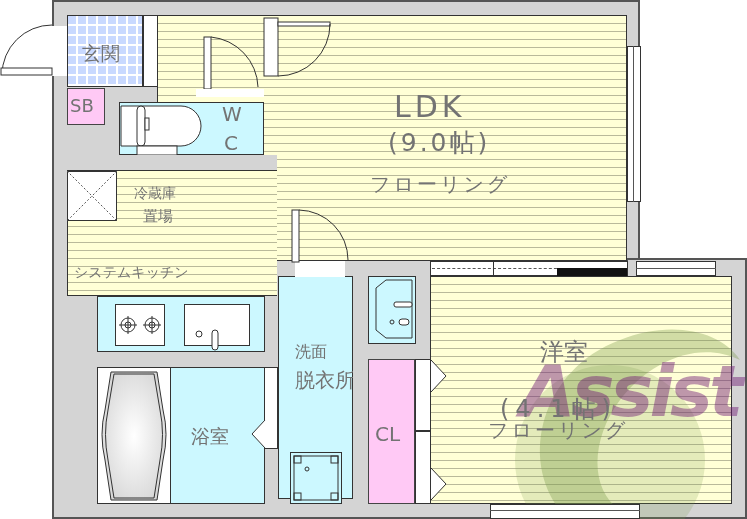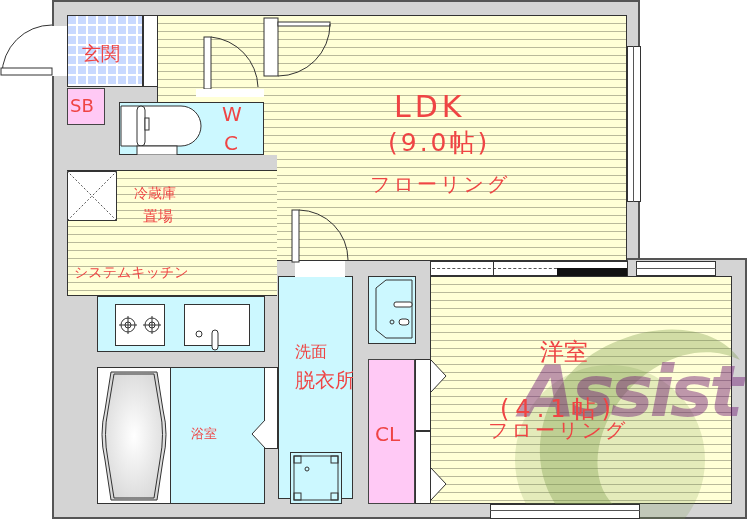--- a/index.html
+++ b/index.html
@@ -13,21 +13,21 @@
   }
   .floor-tile {
     background-color:#c9d9ff;
     background-image:
       repeating-linear-gradient(to right, transparent 0 8px, #ffffff 8px 10px),
       repeating-linear-gradient(to bottom, transparent 0 8px, #ffffff 8px 10px);
   }
   .wet { background:#ccf8ff; border:1px solid #333; }
   .pink { background:#ffc9f5; border:1px solid #444; }
   .white { background:#ffffff; border:1px solid #333; }
-  .label { position:absolute; white-space:nowrap; color:#ef4444; line-height:1; }
+  .label { position:absolute; white-space:nowrap; color:#737373; line-height:1; }
   svg { position:absolute; overflow:visible; }
 </style>
 </head>
 <body>
 
 <div class="abs wall" style="left:52px;top:0;width:588px;height:519px;border:2px solid #555;"></div>
 <div class="abs wall" style="left:626px;top:258px;width:121px;height:261px;border:2px solid #555;"></div>
 
 <div class="abs floor-wood" style="left:157px;top:15px;width:470px;height:246px;"></div>
 <div class="abs floor-wood" style="left:67px;top:170px;width:210px;height:126px;border-right:none;"></div>
@@ -136,21 +136,21 @@
 <svg style="left:97px;top:370px;" width="74" height="134">
   <defs>
       <radialGradient id="tubg" cx="50%" cy="50%" r="60%">
         <stop offset="0%" stop-color="#ffffff"></stop>
         <stop offset="100%" stop-color="#d6d6d6"></stop>
       </radialGradient>
     </defs>
   <path d="M14 2 H60 L66 40 Q72 64 66 90 L60 130 H14 L8 90 Q2 64 8 40 Z" fill="url(#tubg)" stroke="#333"></path>
   <path d="M17 4 H57 L63 40 Q68 64 63 90 L57 128 H17 L11 90 Q6 64 11 40 Z" fill="none" stroke="#333"></path>
 </svg>
-<div class="label" style="left:191px;top:427px;font-size:13px;">浴室</div>
+<div class="label" style="left:191px;top:427px;font-size:19px;">浴室</div>
 <div class="abs white" style="left:264px;top:367px;width:14px;height:82px;"></div>
 <svg style="left:250px;top:420px;" width="16" height="28">
   <path d="M15 0 L2 14 L15 28" fill="#fff" stroke="#333"></path>
 </svg>
 
 <div class="abs wall" style="left:353px;top:344px;width:15px;height:160px;border:none;"></div>
 
 <div class="abs pink" style="left:368px;top:359px;width:47px;height:145px;"></div>
 <div class="label" style="left:375px;top:424px;font-size:20px;">CL</div>
 <div class="abs white" style="left:415px;top:359px;width:16px;height:72px;"></div>

